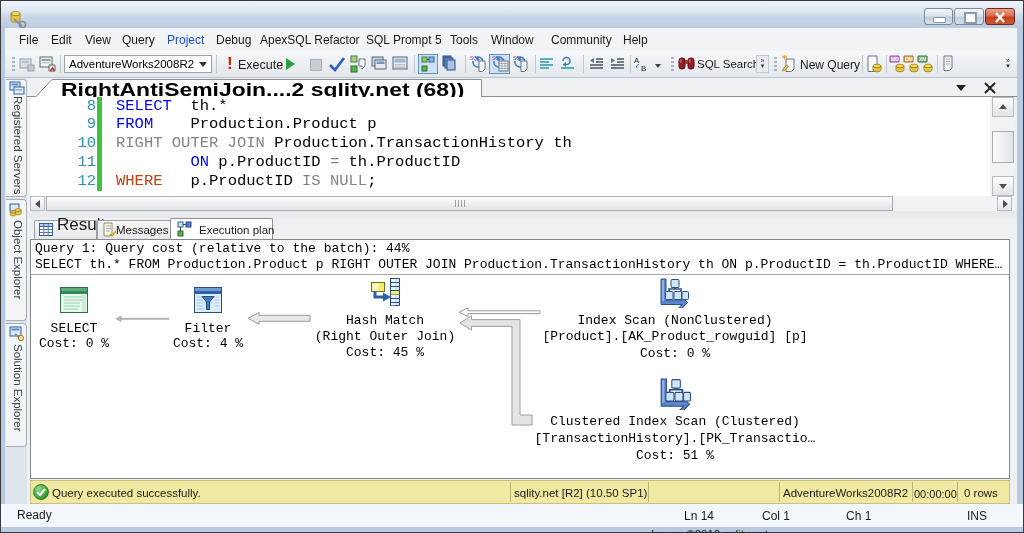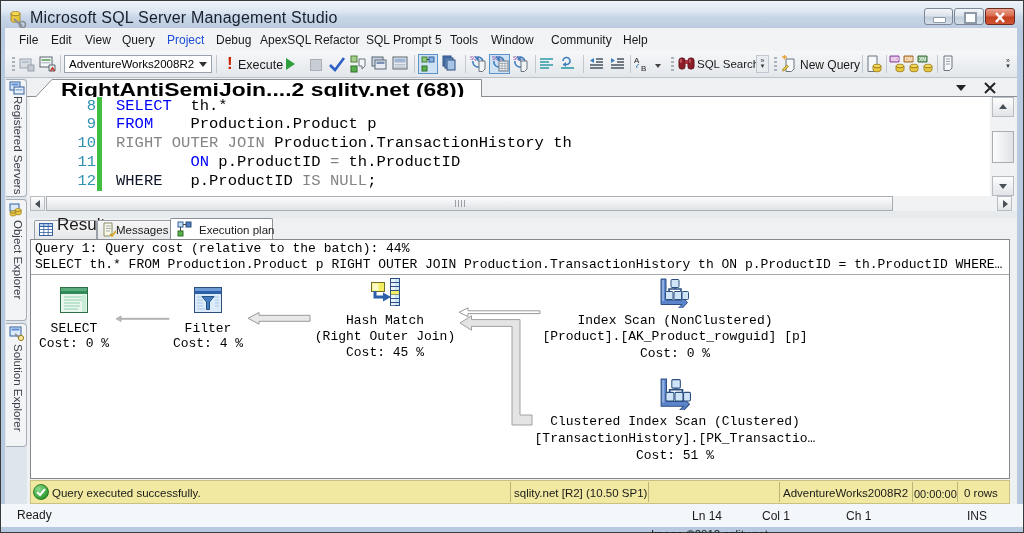--- a/index.html
+++ b/index.html
@@ -19,21 +19,20 @@
   <div class="a" style="left:1px;top:28px;width:4px;height:499px;background:#b7cadf;"></div>
   <div class="a" style="left:1017px;top:28px;width:6px;height:499px;background:#b7cadf;"></div>
   <div class="a" style="left:1px;top:527px;width:1022px;height:5px;background:#b7cadf;"></div>
 
   <svg class="a" style="left:9px;top:10px;" width="18" height="18" viewBox="0 0 18 18">
     <ellipse cx="6.5" cy="3.6" rx="4.5" ry="2.1" fill="#f3d85a" stroke="#9a7d1c" stroke-width="0.8"></ellipse>
     <path d="M2 3.6 L2 10.2 A4.5 2.1 0 0 0 11 10.2 L11 3.6 A4.5 2.1 0 0 1 2 3.6 Z" fill="#e8c53e" stroke="#9a7d1c" stroke-width="0.8"></path>
     <path d="M5 9 L13 16" stroke="#8a8f98" stroke-width="2.2"></path>
     <circle cx="13.5" cy="14.5" r="3" fill="none" stroke="#8a8f98" stroke-width="1.6"></circle>
   </svg>
-  <div class="a" style="left:30px;top:9px;font-size:16px;letter-spacing:0.2px;color:#19202b;">Microsoft SQL Server Management Studio</div>
 
   <div class="a" style="left:924px;top:8px;width:29px;height:17px;border:1px solid #7d8795;border-radius:3px;background:linear-gradient(#f4f7fa,#dbe3ec 45%,#c3cfdd 55%,#d3dde8);box-sizing:border-box;">
     <div class="a" style="left:8px;top:8px;width:11px;height:4px;background:#fdfeff;border:1px solid #8e99a7;border-radius:1px;"></div>
   </div>
   <div class="a" style="left:954px;top:8px;width:30px;height:17px;border:1px solid #7d8795;border-radius:3px;background:linear-gradient(#f4f7fa,#dbe3ec 45%,#c3cfdd 55%,#d3dde8);box-sizing:border-box;">
     <div class="a" style="left:9px;top:3px;width:9px;height:8px;border:2px solid #8e99a7;background:#fdfeff;"></div>
   </div>
   <div class="a" style="left:985px;top:8px;width:30px;height:17px;border:1px solid #6c2a1c;border-radius:3px;background:linear-gradient(#e9a28f,#d96a4d 45%,#c3401f 55%,#cf5535);box-sizing:border-box;">
     <svg class="a" style="left:8px;top:2.5px;" width="12" height="11" viewBox="0 0 12 11">
         <path d="M2 1 L10 10 M10 1 L2 10" stroke="#fff" stroke-width="2.4"></path>
@@ -267,21 +266,21 @@
   <div id="editor" class="mono" style="position:absolute;font-size:15.5px;line-height:18.8px;">
 
     <div class="a" style="left:97px;top:97px;width:4.5px;height:94px;background:#40c040;"></div>
 
     <div class="a" style="left:40px;top:96.5px;width:56px;text-align:right;color:#2e91af;">8<br>9<br>10<br>11<br>12</div>
 
     <div class="a" style="left:116px;top:96.5px;color:#000;white-space:pre;"><span style="color:#0000ff">SELECT</span>  th.*
 <span style="color:#0000ff">FROM</span>    Production.Product p
 <span style="color:#848484">RIGHT OUTER JOIN</span> Production.TransactionHistory th
         <span style="color:#0000ff">ON</span> p.ProductID <span style="color:#848484">=</span> th.ProductID
-<span style="color:#0f172a">WHERE</span>   p.ProductID <span style="color:#848484">IS NULL</span>;</div>
+<span style="color:#c2410c">WHERE</span>   p.ProductID <span style="color:#848484">IS NULL</span>;</div>
   </div>
 
   <div class="a" style="left:991px;top:97px;width:24px;height:99px;background:#f1f2f4;"></div>
   <div id="vscroll">
     <div class="a" style="left:992px;top:97px;width:22px;height:20px;background:linear-gradient(#fdfdfd,#e2e4e8);border:1px solid #b8bcc2;box-sizing:border-box;"></div>
     <div class="a" style="left:999px;top:104px;width:0;height:0;border-left:4px solid transparent;border-right:4px solid transparent;border-bottom:5px solid #4a5058;"></div>
     <div class="a" style="left:992px;top:131px;width:22px;height:32px;background:linear-gradient(90deg,#fdfdfd,#dfe2e6);border:1px solid #a8adb4;box-sizing:border-box;"></div>
     <div class="a" style="left:992px;top:176px;width:22px;height:20px;background:linear-gradient(#fdfdfd,#e2e4e8);border:1px solid #b8bcc2;box-sizing:border-box;"></div>
     <div class="a" style="left:999px;top:184px;width:0;height:0;border-left:4px solid transparent;border-right:4px solid transparent;border-top:5px solid #4a5058;"></div>
   </div>
@@ -433,18 +432,18 @@
     <div class="a" style="left:783px;top:487px;font-size:11.5px;color:#1a1a1a;">AdventureWorks2008R2</div>
     <div class="a" style="left:912px;top:482px;width:1px;height:20px;background:#bdb578;"></div>
     <div class="a" style="left:914px;top:487.5px;font-size:11px;color:#1a1a1a;">00:00:00</div>
     <div class="a" style="left:957px;top:482px;width:1px;height:20px;background:#bdb578;"></div>
     <div class="a" style="left:964px;top:487px;font-size:11.5px;color:#1a1a1a;">0 rows</div>
   </div>
 
   <div class="a" style="left:1px;top:504px;width:1022px;height:23px;background:#f3f6fa;"></div>
   <div id="bstatus">
     <div class="a" style="left:17px;top:508px;font-size:12px;color:#1a1a1a;">Ready</div>
-    <div class="a" style="left:684px;top:509px;font-size:12px;color:#1a1a1a;margin-left:8px;">Ln 14</div>
+    <div class="a" style="left:684px;top:509px;font-size:12px;color:#1a1a1a;">Ln 14</div>
     <div class="a" style="left:762px;top:509px;font-size:12px;color:#1a1a1a;">Col 1</div>
     <div class="a" style="left:846px;top:509px;font-size:12px;color:#1a1a1a;">Ch 1</div>
     <div class="a" style="left:967px;top:509px;font-size:12px;color:#1a1a1a;">INS</div>
   </div>
 </div>
 
 </body></html>

